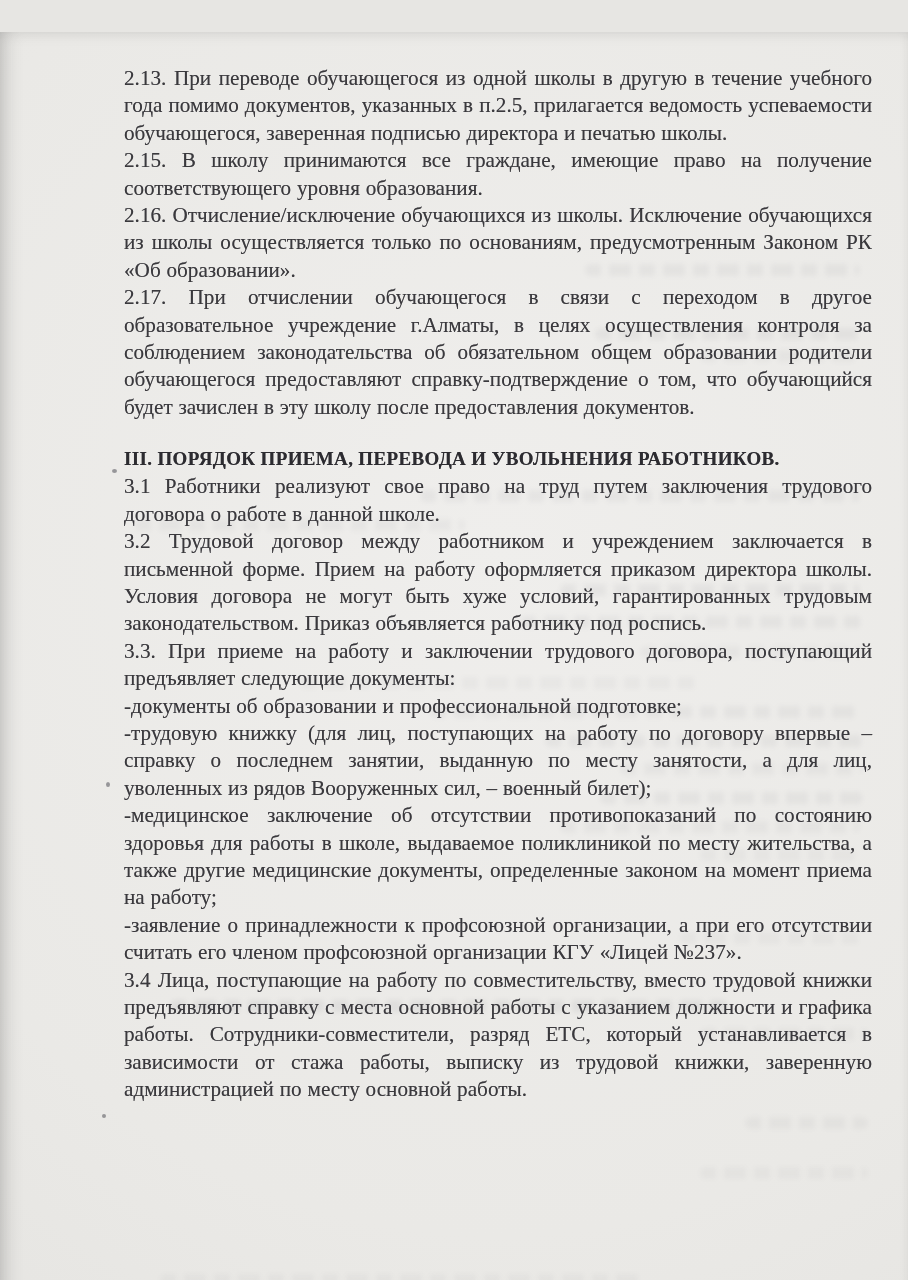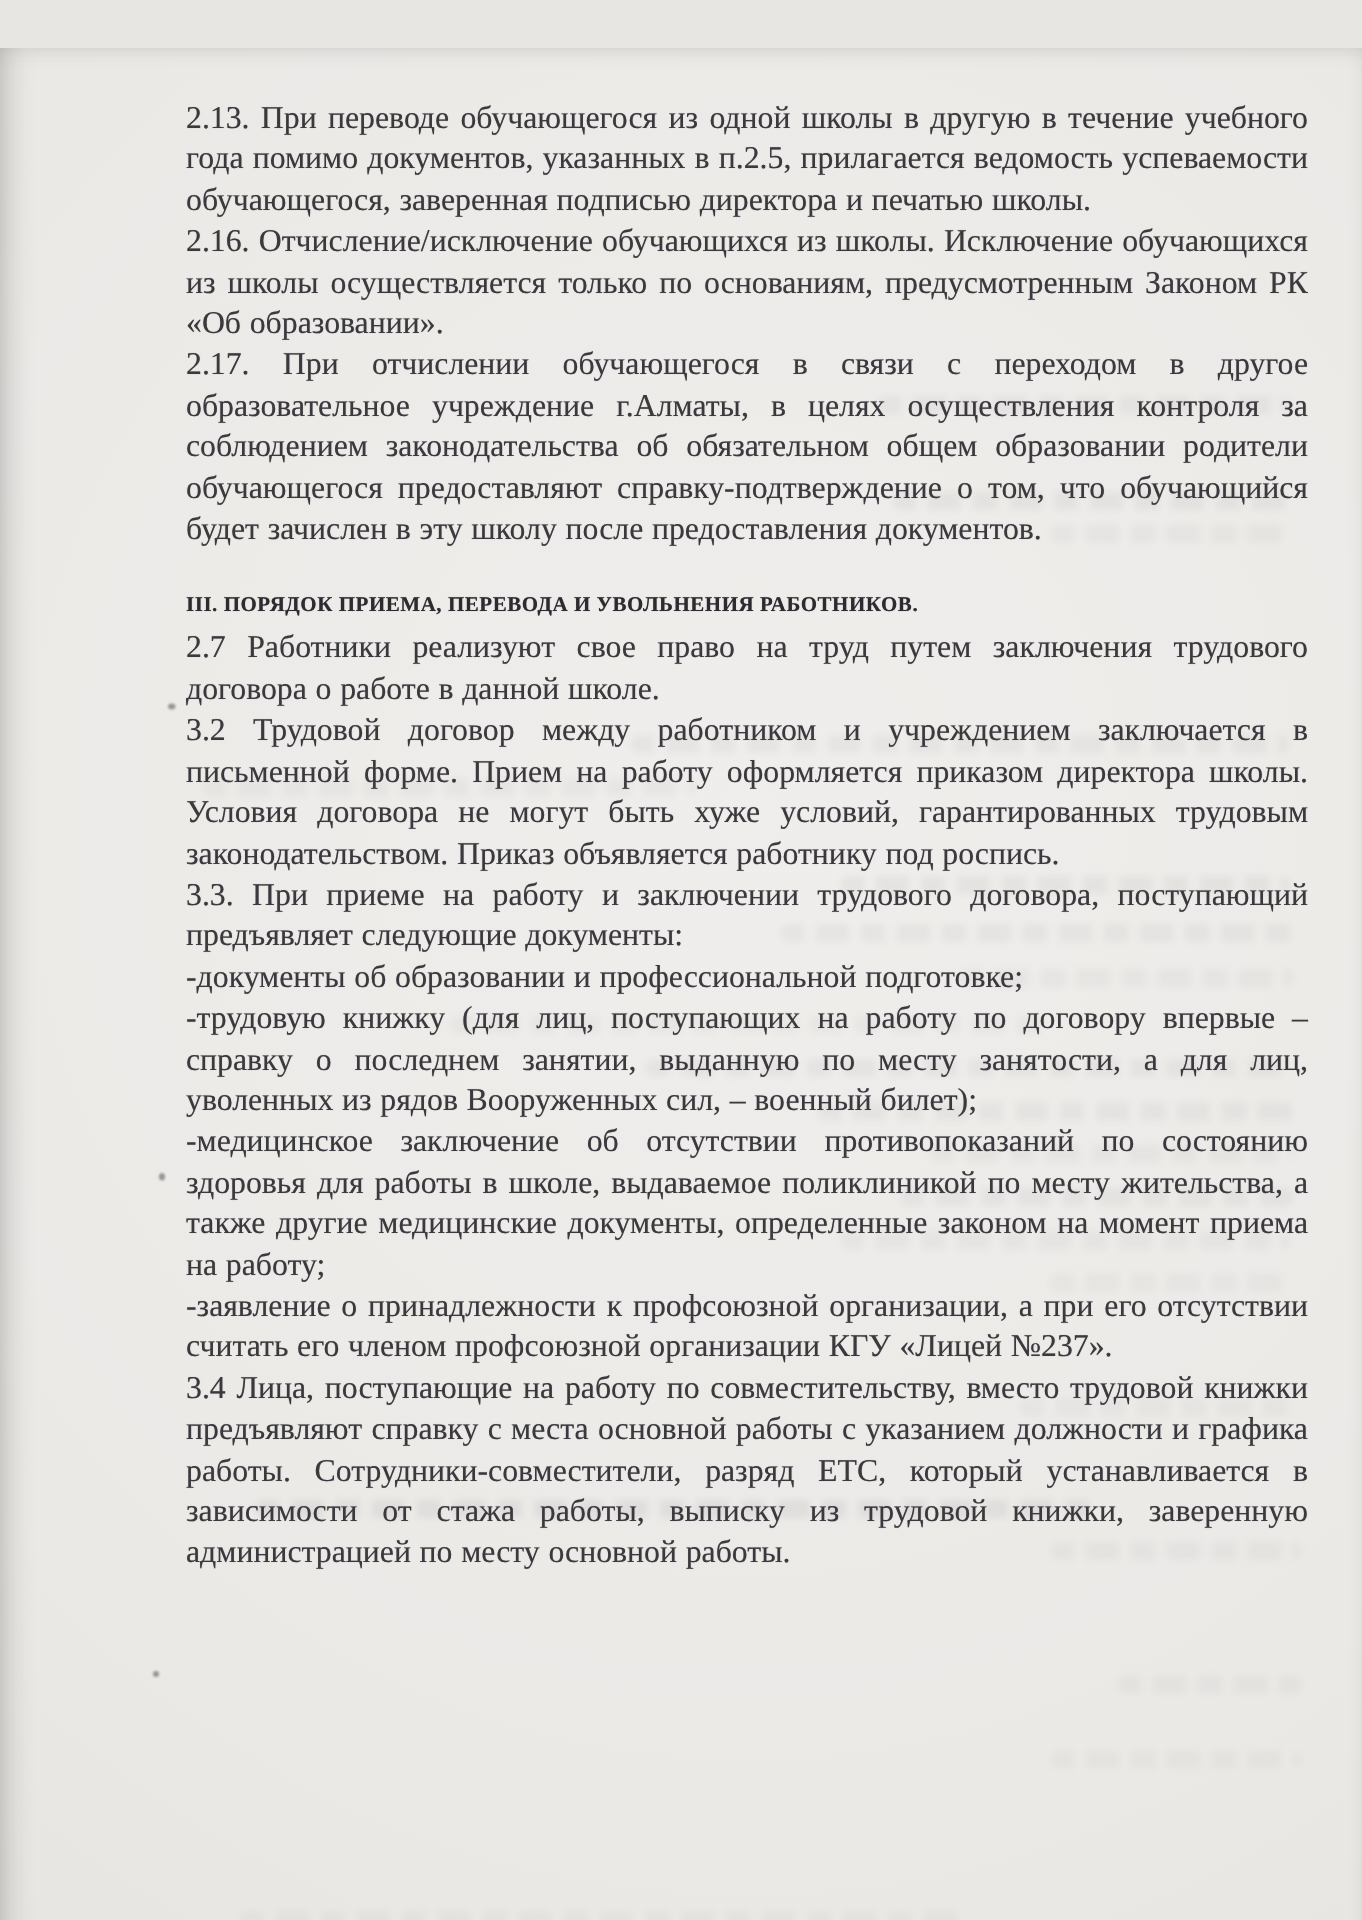--- a/index.html
+++ b/index.html
@@ -34,21 +34,21 @@
     margin: 0;
     text-align: justify;
     font-size: 21.2px;
     line-height: 27.4px;
     color: #3a393d;
     text-shadow: 0 0 0.5px rgba(70,70,76,0.55);
     word-spacing: 0.5px;
   }
   p.heading-par {
     margin: 23px 0 0 0;
-    font-size: 14px;
+    font-size: 19px;
     line-height: 29px;
     font-weight: 700;
     letter-spacing: 0.35px;
     white-space: nowrap;
     color: #2c2b30;
     text-shadow: 0 0 0.5px rgba(44,43,48,0.6);
   }
   
   .ghost {
     position: absolute;
@@ -98,24 +98,25 @@
   <div class="ghost" style="left:745px; top:1085px; width:123px; opacity:0.06;"></div>
   <div class="ghost" style="left:700px; top:1135px; width:168px; opacity:0.05;"></div>
   <div class="ghost" style="left:160px; top:1242px; width:480px; opacity:0.05;"></div>
 
   <div class="speck" style="left:112px; top:437px; width:5px; height:4px;"></div>
   <div class="speck" style="left:106px; top:750px; width:4px; height:5px;"></div>
   <div class="speck" style="left:102px; top:1082px; width:4px; height:4px;"></div>
 
   <div class="text-column">
     <p class="body-par">2.13. При переводе обучающегося из одной школы в другую в течение учебного года помимо документов, указанных в п.2.5, прилагается ведомость успеваемости обучающегося, заверенная подписью директора и печатью школы.</p>
+    <p class="body-par">2.15. В школу принимаются все граждане, имеющие право на получение соответствующего уровня образования.</p>
     <p class="body-par">2.16. Отчисление/исключение обучающихся из школы. Исключение обучающихся из школы осуществляется только по основаниям, предусмотренным Законом РК «Об образовании».</p>
     <p class="body-par">2.17. При отчислении обучающегося в связи с переходом в другое образовательное учреждение г.Алматы, в целях осуществления контроля за соблюдением законодательства об обязательном общем образовании родители обучающегося предоставляют справку-подтверждение о том, что обучающийся будет зачислен в эту школу после предоставления документов.</p>
     <p class="heading-par">III. ПОРЯДОК ПРИЕМА, ПЕРЕВОДА И УВОЛЬНЕНИЯ РАБОТНИКОВ.</p>
-    <p class="body-par">2.7 Работники реализуют свое право на труд путем заключения  трудового договора о работе в данной школе.</p>
+    <p class="body-par">3.1 Работники реализуют свое право на труд путем заключения  трудового договора о работе в данной школе.</p>
     <p class="body-par">3.2 Трудовой договор  между работником и учреждением заключается в письменной форме. Прием на работу оформляется приказом директора школы. Условия договора не могут быть хуже условий, гарантированных трудовым законодательством. Приказ объявляется работнику под роспись.</p>
     <p class="body-par">3.3. При приеме на работу и заключении трудового договора, поступающий предъявляет следующие документы:</p>
     <p class="body-par">-документы об образовании и профессиональной подготовке;</p>
     <p class="body-par">-трудовую книжку (для лиц, поступающих на работу по договору впервые – справку о последнем занятии, выданную по месту занятости, а для лиц, уволенных из рядов Вооруженных сил, – военный билет);</p>
     <p class="body-par">-медицинское заключение об отсутствии противопоказаний по состоянию здоровья для работы в школе, выдаваемое поликлиникой по месту жительства, а также другие медицинские документы, определенные законом на момент приема на работу;</p>
     <p class="body-par">-заявление о принадлежности к профсоюзной организации, а при его отсутствии считать его членом профсоюзной организации КГУ «Лицей №237».</p>
     <p class="body-par">3.4 Лица, поступающие на работу по совместительству, вместо трудовой книжки предъявляют  справку с места основной работы с указанием должности и графика работы. Сотрудники-совместители, разряд ЕТС, который устанавливается в зависимости от стажа работы,  выписку из трудовой книжки, заверенную администрацией по месту основной работы.</p>
   </div>
 
 </div>

